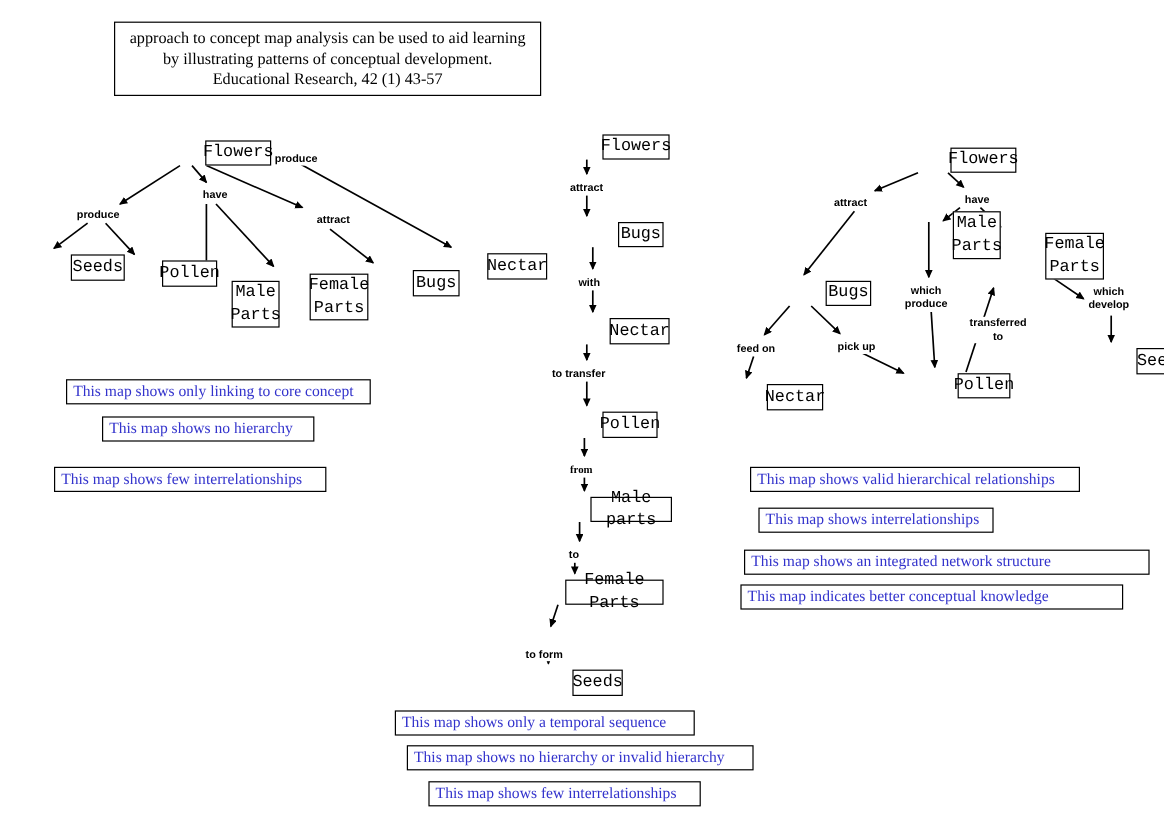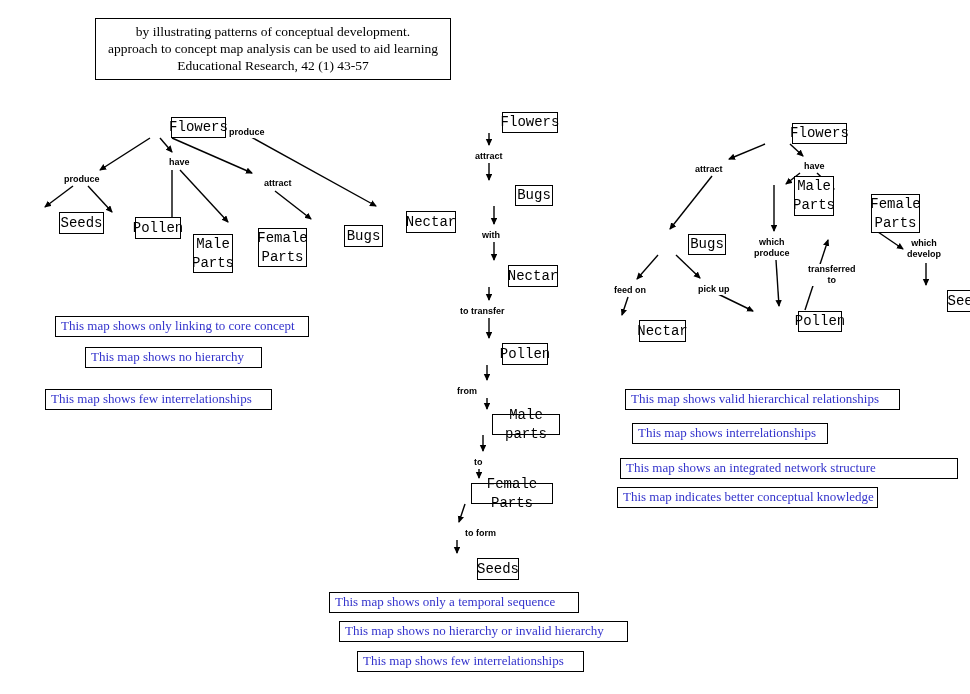--- a/index.html
+++ b/index.html
@@ -148,22 +148,22 @@
       <line x1="718" y1="294" x2="753" y2="311"></line>
       <line x1="774" y1="185" x2="774" y2="231"></line>
       <line x1="776" y1="260" x2="779" y2="306"></line>
       <line x1="805" y1="310" x2="828" y2="240"></line>
       <line x1="878" y1="232" x2="903" y2="249"></line>
       <line x1="926" y1="263" x2="926" y2="285"></line>
     </g>
   </svg>
 
   <div id="citation">
+    <span class="cline">approach to concept map analysis can be used to aid learning</span>
     <span class="cline">by illustrating patterns of conceptual development.</span>
-    <span class="cline">approach to concept map analysis can be used to aid learning</span>
     <span class="cline">Educational Research, 42 (1) 43-57</span>
   </div>
 
   <div>
     <div class="node" style="left: 131px; top: 117px; width: 55px; height: 21px;">Flowers</div>
     <div class="node" style="left: 19px; top: 212px; width: 45px; height: 22px;">Seeds</div>
     <div class="node" style="left: 95px; top: 217px; width: 46px; height: 22px;">Pollen</div>
     <div class="node" style="left: 153px; top: 234px; width: 40px; height: 39px;">Male
 Parts</div>
     <div class="node" style="left: 218px; top: 228px; width: 49px; height: 39px;">Female
@@ -186,23 +186,23 @@
     <div class="node" style="left: 475px; top: 185px; width: 38px; height: 21px;">Bugs</div>
     <div class="node" style="left: 468px; top: 265px; width: 50px; height: 22px;">Nectar</div>
     <div class="node" style="left: 462px; top: 343px; width: 46px; height: 22px;">Pollen</div>
     <div class="node" style="left: 452px; top: 414px; width: 68px; height: 21px;">Male parts</div>
     <div class="node" style="left: 431px; top: 483px; width: 82px; height: 21px;">Female Parts</div>
     <div class="node" style="left: 437px; top: 558px; width: 42px; height: 22px;">Seeds</div>
 
     <div class="link-label" style="left: 474px; top: 151px;">attract</div>
     <div class="link-label" style="left: 481px; top: 230px; text-align: right;">with</div>
     <div class="link-label" style="left: 459px; top: 306px;">to transfer</div>
-    <div class="link-label" style="left: 456px; top: 386px;">from</div>
+    <div class="link-label" style="left: 474px; top: 386px; font-family: Liberation Serif, serif;">from</div>
     <div class="link-label" style="left: 473px; top: 457px;">to</div>
-    <div class="link-label" style="left: 437px; top: 528px; margin-left: 27px;">to form</div>
+    <div class="link-label" style="left: 437px; top: 540px;">to form</div>
 
     <div class="annotation" style="left: 329px; top: 592px; width: 250px;">This map shows only a temporal sequence</div>
     <div class="annotation" style="left: 339px; top: 621px; width: 289px;">This map shows no hierarchy or invalid hierarchy</div>
     <div class="annotation" style="left: 357px; top: 651px; width: 227px;">This map shows few interrelationships</div>
   </div>
 
   <div>
     <div class="node" style="left: 752px; top: 123px; width: 55px; height: 21px;">Flowers</div>
     <div class="node" style="left: 754px; top: 176px; width: 40px; height: 40px;">Male
 Parts</div>
@@ -220,16 +220,16 @@
     <div class="link-label" style="left: 753px; top: 237px;">which
 produce</div>
     <div class="link-label" style="left: 807px; top: 264px;">transferred
 to</div>
     <div class="link-label" style="left: 906px; top: 238px;">which
 develop</div>
 
     <div class="annotation" style="left: 625px; top: 389px; width: 275px;">This map shows valid hierarchical relationships</div>
     <div class="annotation" style="left: 632px; top: 423px; width: 196px;">This map shows interrelationships</div>
     <div class="annotation" style="left: 620px; top: 458px; width: 338px;">This map shows an integrated network structure</div>
-    <div class="annotation" style="left: 617px; top: 487px; width: 261px;">This map indicates better conceptual knowledge</div>
+    <div class="annotation" style="left: 617px; top: 487px; width: 319px;">This map indicates better conceptual knowledge</div>
   </div>
 
 </div>
 
 </body></html>

